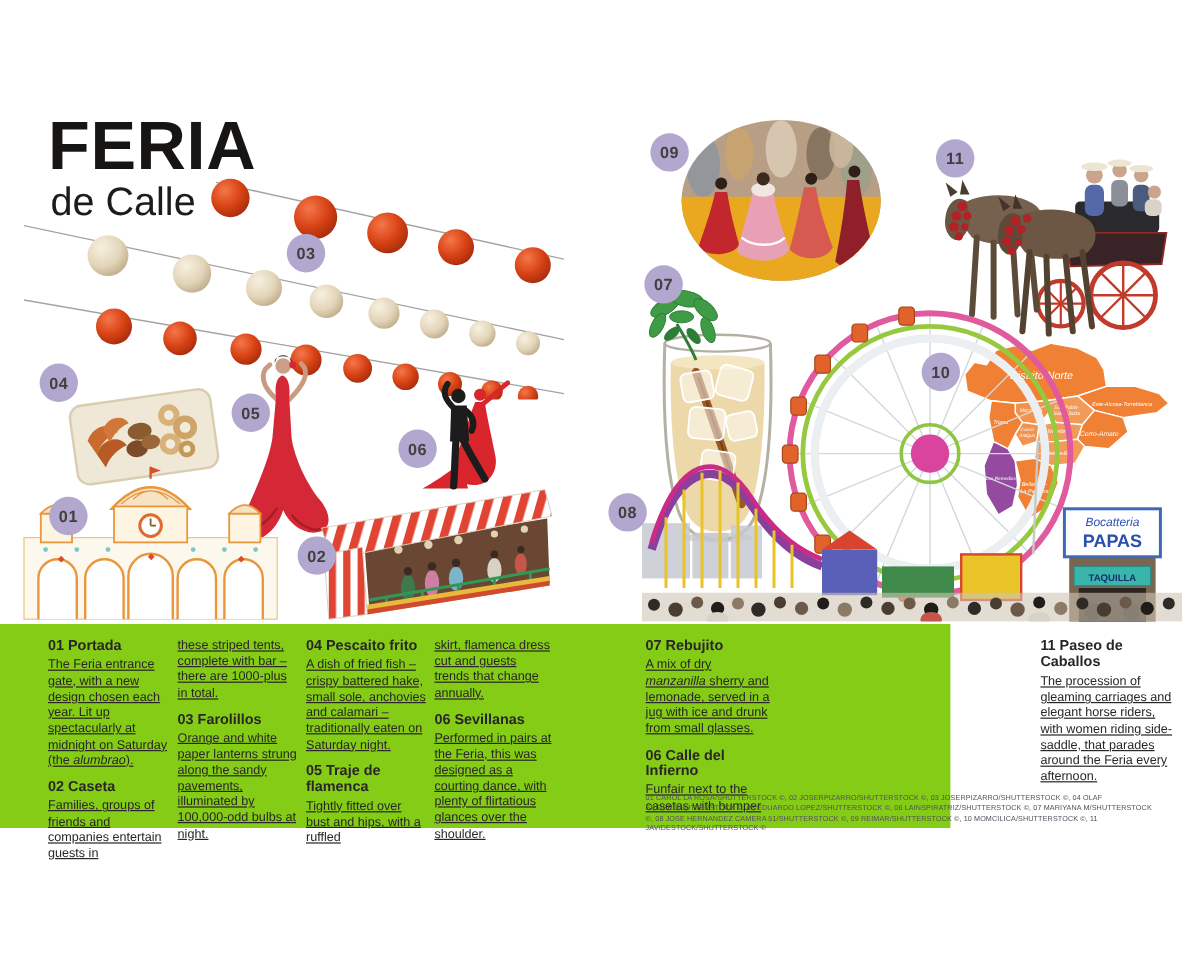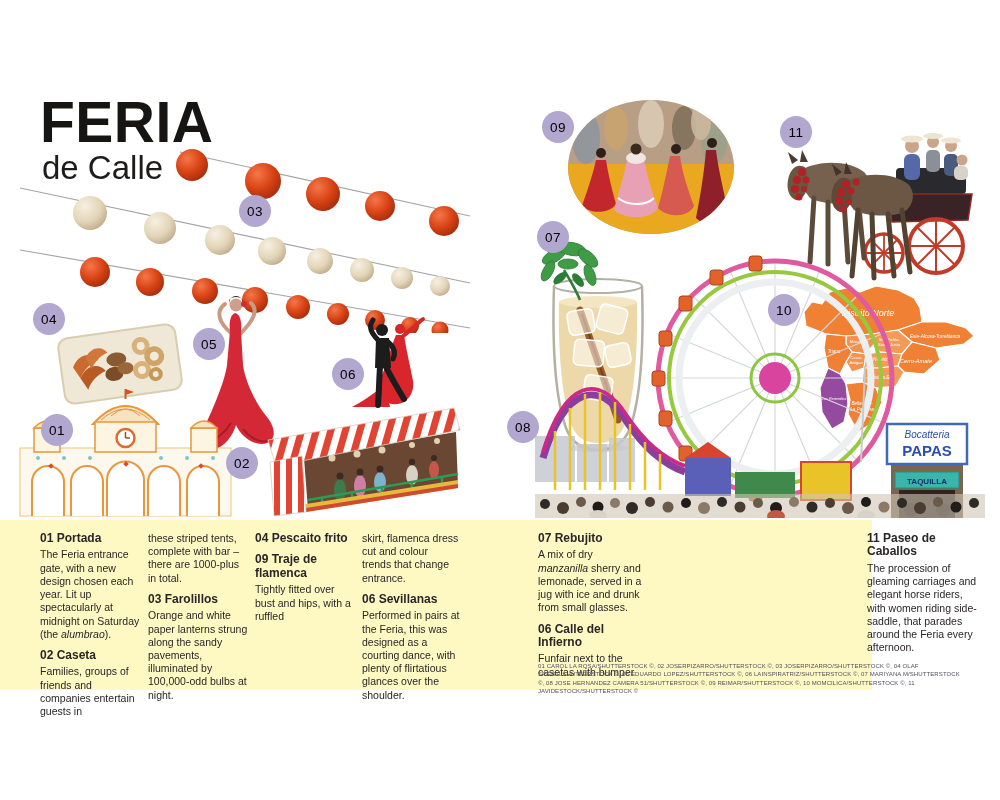--- a/index.html
+++ b/index.html
@@ -1,27 +1,27 @@
 <!DOCTYPE html>
 <html><head>
 <meta charset="utf-8">
 <style>
   html,body{margin:0;padding:0;background:#ffffff;}
   body{font-family:"Liberation Sans", sans-serif;}
   .page{position:relative;width:1000px;height:800px;background:#ffffff;overflow:hidden;}
   .art{position:absolute;}
   .title{position:absolute;left:40px;top:94px;font-size:57px;font-weight:800;letter-spacing:.5px;color:#171513;line-height:1;}
   .subtitle{position:absolute;left:42px;top:151px;font-size:33px;font-weight:400;color:#1e1c1a;line-height:1;}
-  .badge{position:absolute;width:32px;height:32px;border-radius:50%;background:#b1a7cf;color:#000000;
-         font-weight:400;font-size:13.5px;display:flex;align-items:center;justify-content:center;z-index:6;letter-spacing:.5px;}
-  .band{position:absolute;left:0;top:520px;width:872px;height:170px;background:#fef9c3;z-index:4;}
+  .badge{position:absolute;width:32px;height:32px;border-radius:50%;background:#b1a7cf;color:#404040;
+         font-weight:700;font-size:13.5px;display:flex;align-items:center;justify-content:center;z-index:6;letter-spacing:.5px;}
+  .band{position:absolute;left:0;top:520px;width:792px;height:170px;background:#84cc16;z-index:4;}
   .col{position:absolute;top:12px;color:#2a2527;}
   .h{font-size:12px;font-weight:700;line-height:1.12;margin:8px 0 3px 0;}
   .h:first-child{margin-top:0;}
-  .b{font-size:10.5px;line-height:1.26;margin:0;}
+  .b{font-size:10.5px;line-height:1.26;margin:0;text-decoration:underline;}
   .credits{position:absolute;left:538px;top:142px;width:425px;font-size:6px;line-height:1.4;color:#534e5e;
            text-transform:uppercase;letter-spacing:.1px;}
 </style>
 </head>
 <body>
 
 <div class="page">
 
   <div class="title">FERIA</div>
   <div class="subtitle">de Calle</div>
@@ -477,21 +477,21 @@
       <circle cx="403" cy="256" r="5" fill="#6b5a4a"></circle>
         <circle cx="421" cy="261" r="5.5" fill="#1f1c1a"></circle>
       <circle cx="439" cy="257" r="5" fill="#2e2a26"></circle>
       <ellipse cx="63" cy="270" rx="9" ry="6" fill="#d8d2c8"></ellipse>
         <ellipse cx="241" cy="270" rx="9" ry="6" fill="#c4574a"></ellipse>
       <ellipse cx="331" cy="270" rx="9" ry="6" fill="#d8d2c8"></ellipse>
     </g>
   </svg>
 
   <div class="badge" style="left:41px;top:414px">01</div>
-  <div class="badge" style="left:226px;top:447px">02</div>
+  <div class="badge" style="left:248px;top:447px">02</div>
   <div class="badge" style="left:239px;top:195px">03</div>
   <div class="badge" style="left:33px;top:303px">04</div>
   <div class="badge" style="left:193px;top:328px">05</div>
   <div class="badge" style="left:332px;top:358px">06</div>
   <div class="badge" style="left:537px;top:221px">07</div>
   <div class="badge" style="left:507px;top:411px">08</div>
   <div class="badge" style="left:542px;top:111px">09</div>
   <div class="badge" style="left:768px;top:294px">10</div>
   <div class="badge" style="left:780px;top:116px">11</div>
 
@@ -505,26 +505,27 @@
     </div>
 
     <div class="col" style="left:148px;width:100px">
       <p class="b">these striped tents, complete with bar – there are 1000-plus in total.</p>
       <h3 class="h">03 Farolillos</h3>
       <p class="b">Orange and white paper lanterns strung along the sandy pavements, illuminated by 100,000-odd bulbs at night.</p>
     </div>
 
     <div class="col" style="left:255px;width:102px">
       <h3 class="h">04 Pescaito frito</h3>
-      <h3 class="h">09 Traje de flamenca</h3>
+      <p class="b">A dish of fried fish – crispy battered hake, small sole, anchovies and calamari – traditionally eaten on Saturday night.</p>
+      <h3 class="h">05 Traje de flamenca</h3>
       <p class="b">Tightly fitted over bust and hips, with a ruffled</p>
     </div>
 
     <div class="col" style="left:362px;width:98px">
-      <p class="b">skirt, flamenca dress cut and colour trends that change entrance.</p>
+      <p class="b">skirt, flamenca dress cut and guests trends that change annually.</p>
       <h3 class="h">06 Sevillanas</h3>
       <p class="b">Performed in pairs at the Feria, this was designed as a courting dance, with plenty of flirtatious glances over the shoulder.</p>
     </div>
 
     <div class="col" style="left:538px;width:104px">
       <h3 class="h">07 Rebujito</h3>
       <p class="b"><span>A mix of dry </span><i>manzanilla</i><span> sherry and lemonade, served in a jug with ice and drunk from small glasses.</span></p>
       <h3 class="h">06 Calle del Infierno</h3>
       <p class="b">Funfair next to the casetas with bumper</p>
     </div>

